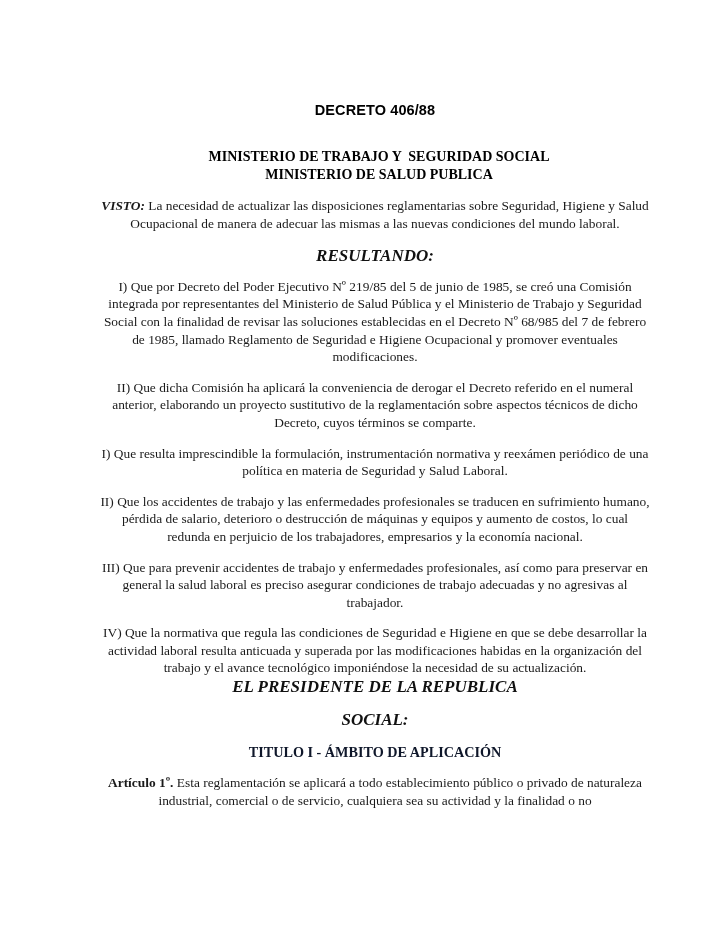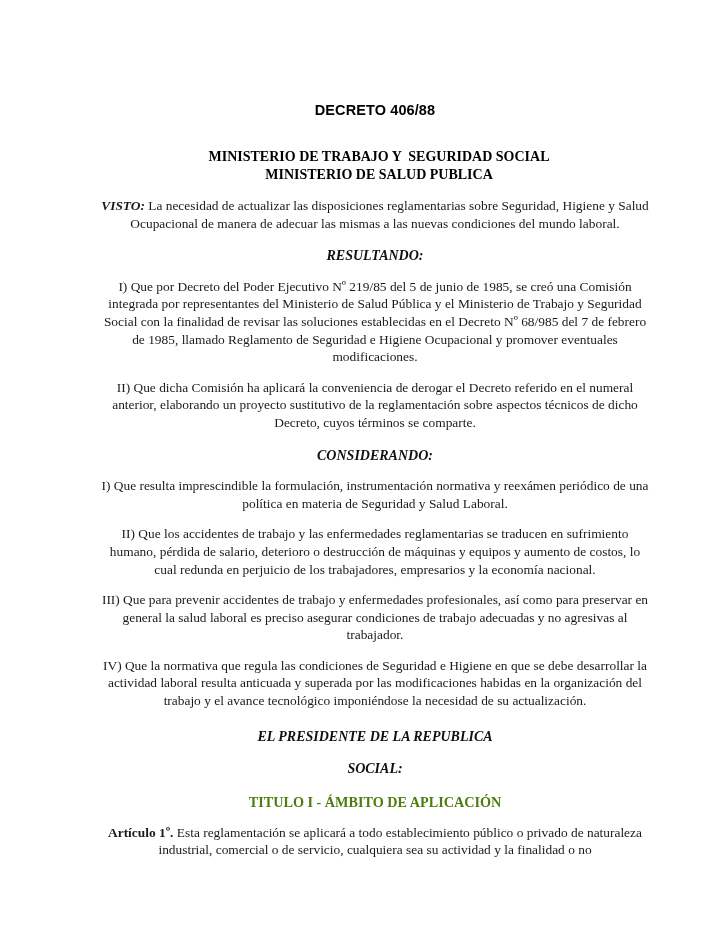--- a/index.html
+++ b/index.html
@@ -72,43 +72,43 @@
     font-weight: bold;
     font-style: italic;
   }
   .lead-upright {
     font-weight: bold;
     font-style: normal;
   }
 
   .section-head {
     margin: 0;
-    font-size: 14px;
+    font-size: 17px;
     line-height: 17.6px;
     font-weight: bold;
     font-style: italic;
     text-align: center;
     color: #111111;
   }
 
   .section-head-upright {
     margin: 0;
     font-size: 14.2px;
     line-height: 18px;
     font-weight: bold;
     font-style: normal;
     text-align: center;
-    color: #4d7c0f;
+    color: #0f172a;
   }
 
   .head-gap {
     margin-top: 15px;
   }
   .head-gap-lg {
-    margin-top: 18px;
+    margin-top: 1px;
     font-style: italic;
   }
 </style>
 </head>
 <body>
 
 <div class="page">
 
   <div class="doc-title">
     <span>DECRETO 406/88</span>
@@ -121,24 +121,23 @@
 
   <p class="para block-gap">
     <span class="lead">VISTO:</span><span> La necesidad de actualizar las disposiciones reglamentarias sobre Seguridad, Higiene y Salud Ocupacional de manera de adecuar las mismas a las nuevas condiciones del mundo laboral.</span>
   </p>
 
   <p class="section-head head-gap">RESULTANDO:</p>
 
   <p class="para block-gap">I) Que por Decreto del Poder Ejecutivo Nº 219/85 del 5 de junio de 1985, se creó una Comisión integrada por representantes del Ministerio de Salud Pública y el Ministerio de Trabajo y Seguridad Social con la finalidad de revisar las soluciones establecidas en el Decreto Nº 68/985 del 7 de febrero de 1985, llamado Reglamento de Seguridad e Higiene Ocupacional y promover eventuales modificaciones.</p>
   <p class="para block-gap">II) Que dicha Comisión ha aplicará la conveniencia de derogar el Decreto referido en el numeral anterior, elaborando un proyecto sustitutivo de la reglamentación sobre aspectos técnicos de dicho Decreto, cuyos términos se comparte.</p>
 
-  <p class="section-head head-gap">CONSIDERANDO:</p>
 
   <p class="para block-gap">I) Que resulta imprescindible la formulación, instrumentación normativa y reexámen periódico de una política en materia de Seguridad y Salud Laboral.</p>
-  <p class="para block-gap">II) Que los accidentes de trabajo y las enfermedades reglamentarias se traducen en sufrimiento humano, pérdida de salario, deterioro o destrucción de máquinas y equipos y aumento de costos, lo cual redunda en perjuicio de los trabajadores, empresarios y la economía nacional.</p>
+  <p class="para block-gap">II) Que los accidentes de trabajo y las enfermedades profesionales se traducen en sufrimiento humano, pérdida de salario, deterioro o destrucción de máquinas y equipos y aumento de costos, lo cual redunda en perjuicio de los trabajadores, empresarios y la economía nacional.</p>
   <p class="para block-gap">III) Que para prevenir accidentes de trabajo y enfermedades profesionales, así como para preservar en general la salud laboral es preciso asegurar condiciones de trabajo adecuadas y no agresivas al trabajador.</p>
   <p class="para block-gap">IV) Que la normativa que regula las condiciones de Seguridad e Higiene en que se debe desarrollar la actividad laboral resulta anticuada y superada por las modificaciones habidas en la organización del trabajo y el avance tecnológico imponiéndose la necesidad de su actualización.</p>
 
 
   <p class="section-head head-gap-lg">EL PRESIDENTE DE LA REPUBLICA</p>
   <p class="section-head head-gap">SOCIAL:</p>
 
   <p class="section-head-upright head-gap">TITULO I - ÁMBITO DE APLICACIÓN</p>
 
   <p class="para block-gap">

